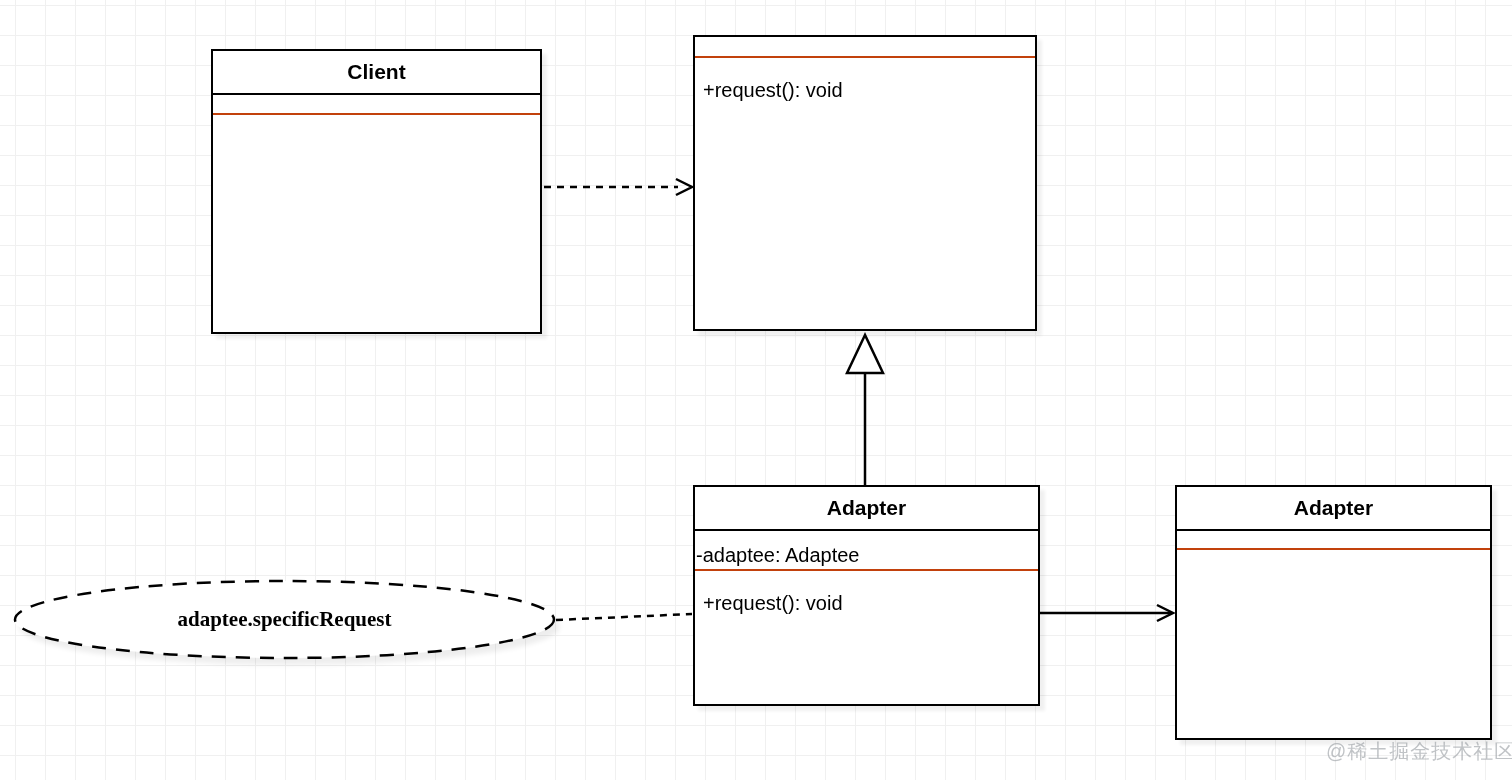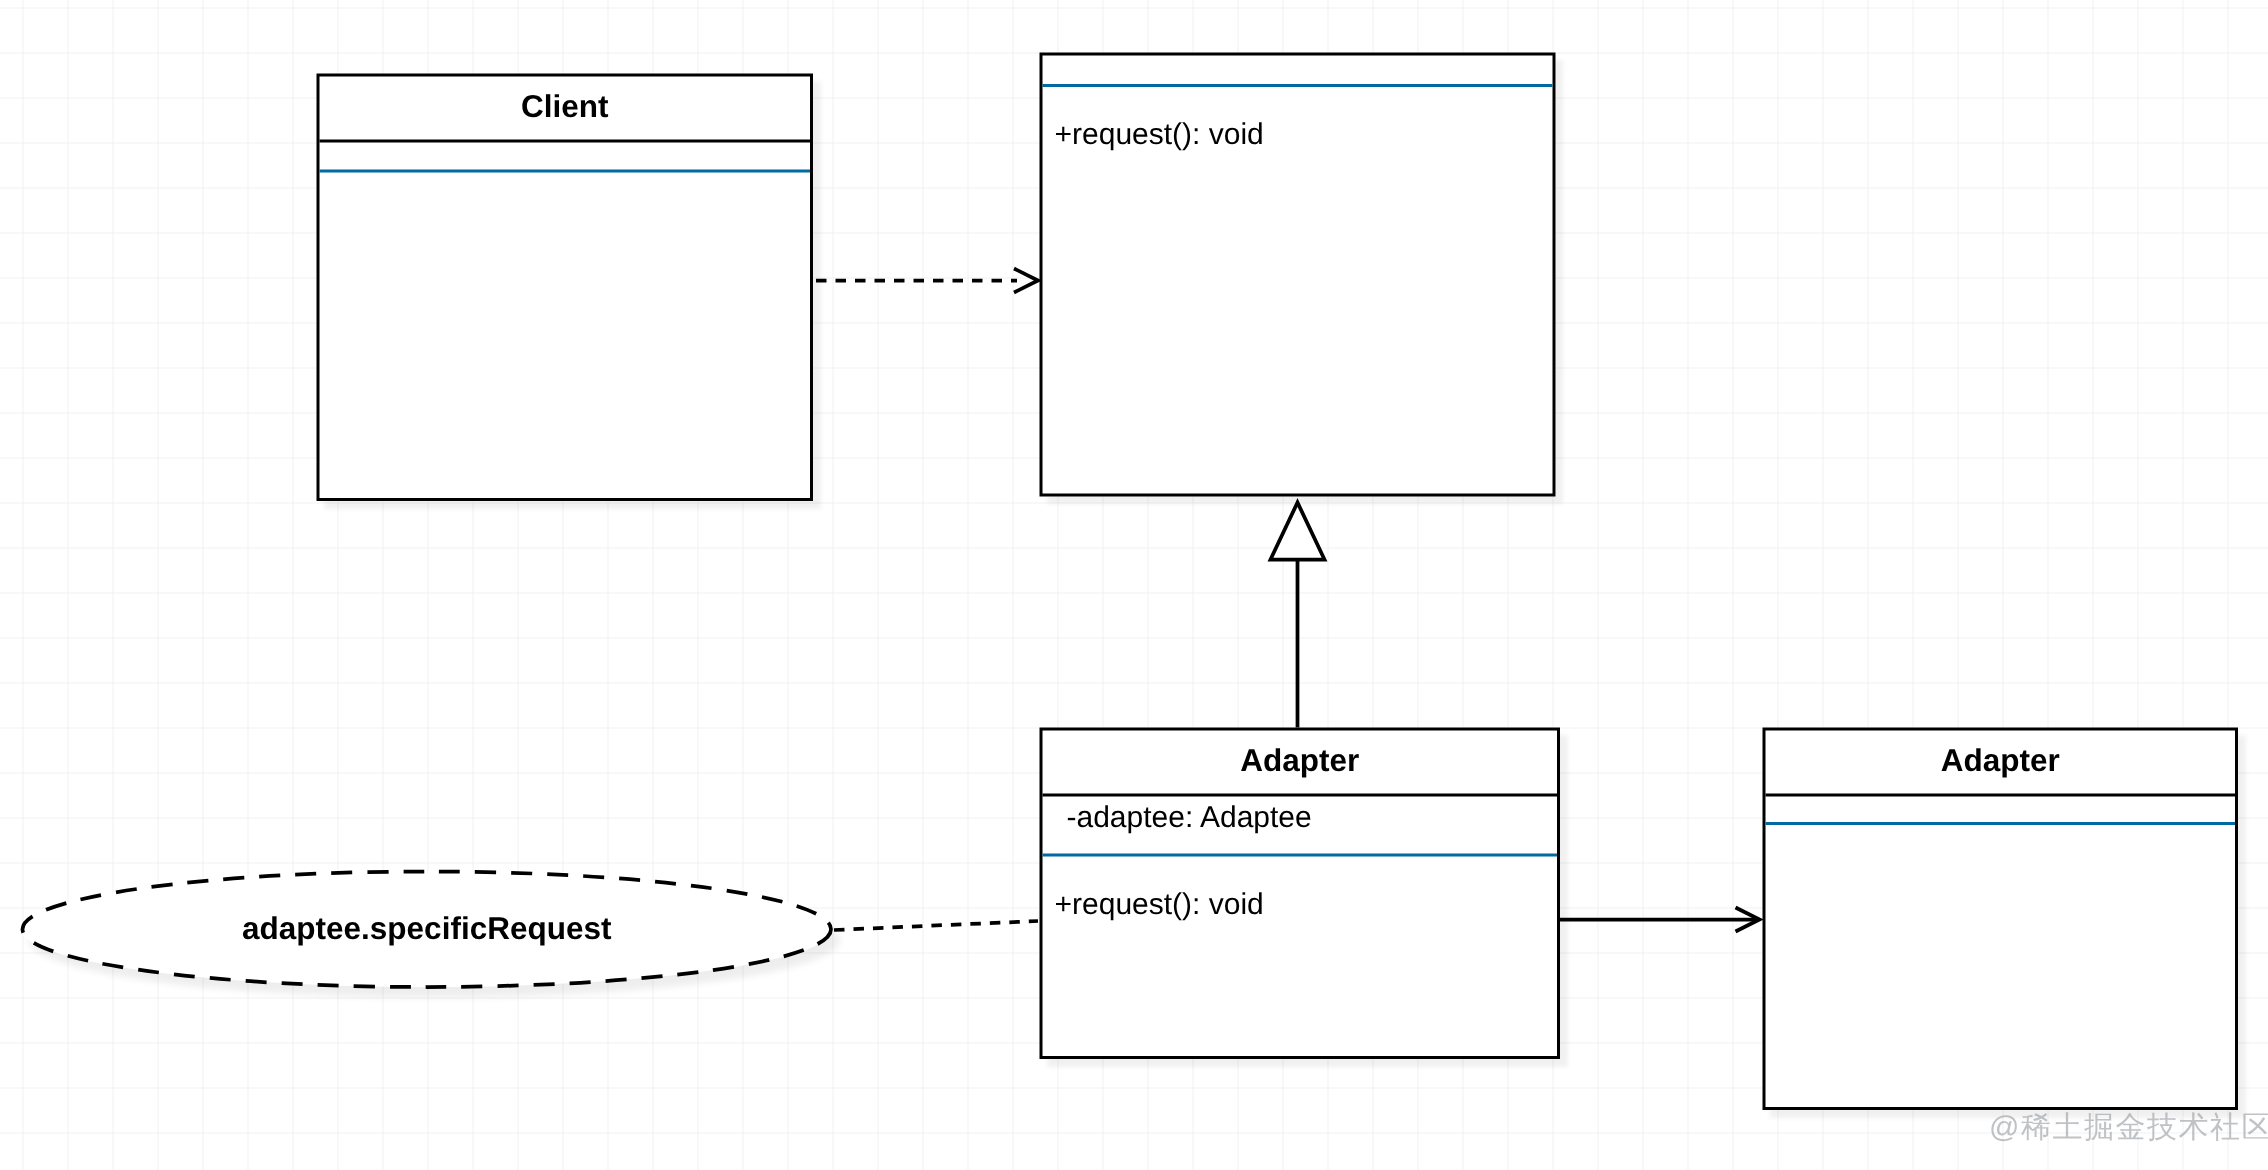--- a/index.html
+++ b/index.html
@@ -39,28 +39,28 @@
     font-size: 21px;
     color: #000;
     text-align: center;
     display: flex;
     align-items: center;
     justify-content: center;
     flex: 0 0 auto;
   }
   .uml-class .attrs {
     box-sizing: border-box;
-    border-bottom: 2px solid #0369a1;
+    border-bottom: 2px solid #c2410c;
     flex: 0 0 auto;
     font-size: 20px;
     color: #000;
-    padding: 0 16px;
+    padding: 0 1px;
     display: flex;
     flex-direction: column;
-    justify-content: flex-start;
+    justify-content: flex-end;
   }
   .uml-class .methods {
     box-sizing: border-box;
     flex: 1 1 auto;
     font-size: 20px;
     color: #000;
     padding: 18px 8px;
   }
   .member {
     line-height: 28px;
@@ -100,20 +100,21 @@
     left: 14px;
     top: 581px;
     width: 541px;
     height: 77px;
     display: flex;
     align-items: center;
     justify-content: center;
     font-weight: bold;
     font-size: 21px;
     color: #000;
+    font-family: Liberation Serif, serif;
   }
 
   .connector-layer {
     position: absolute;
     left: 0;
     top: 0;
     width: 1512px;
     height: 780px;
     pointer-events: none;
   }

